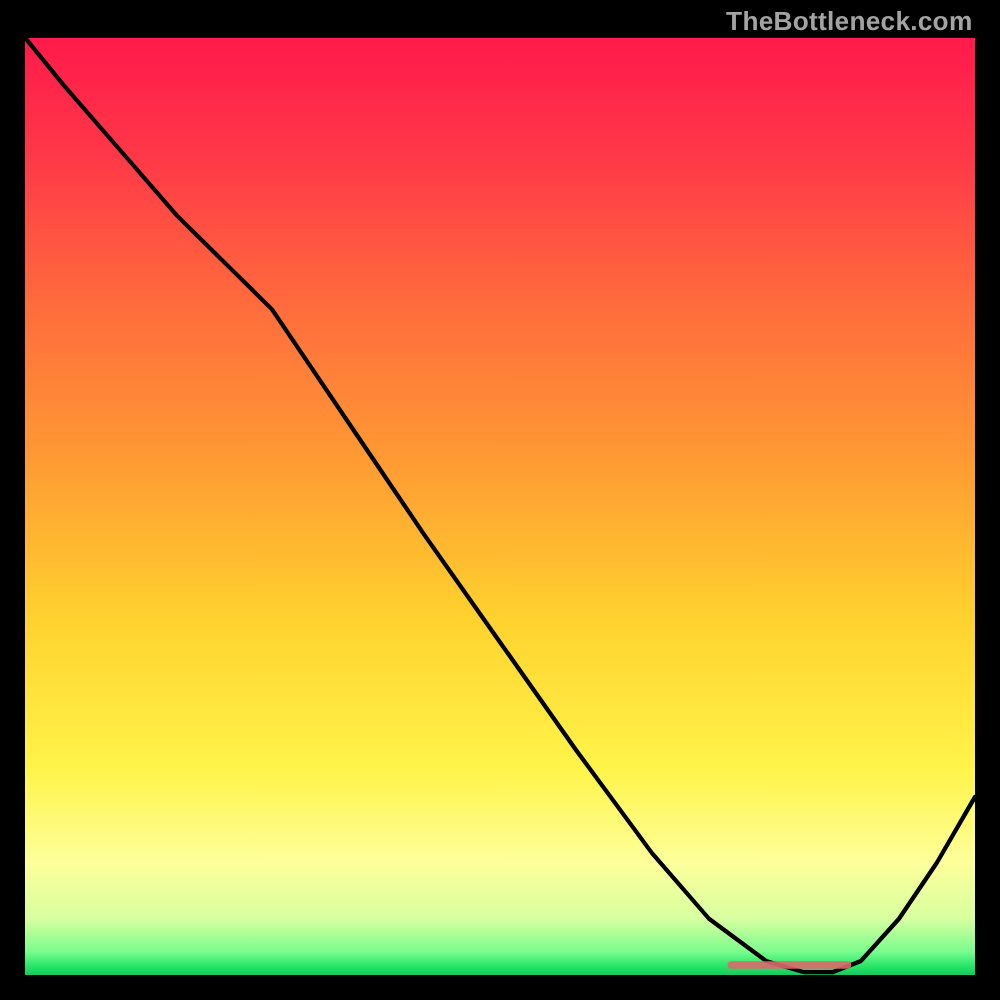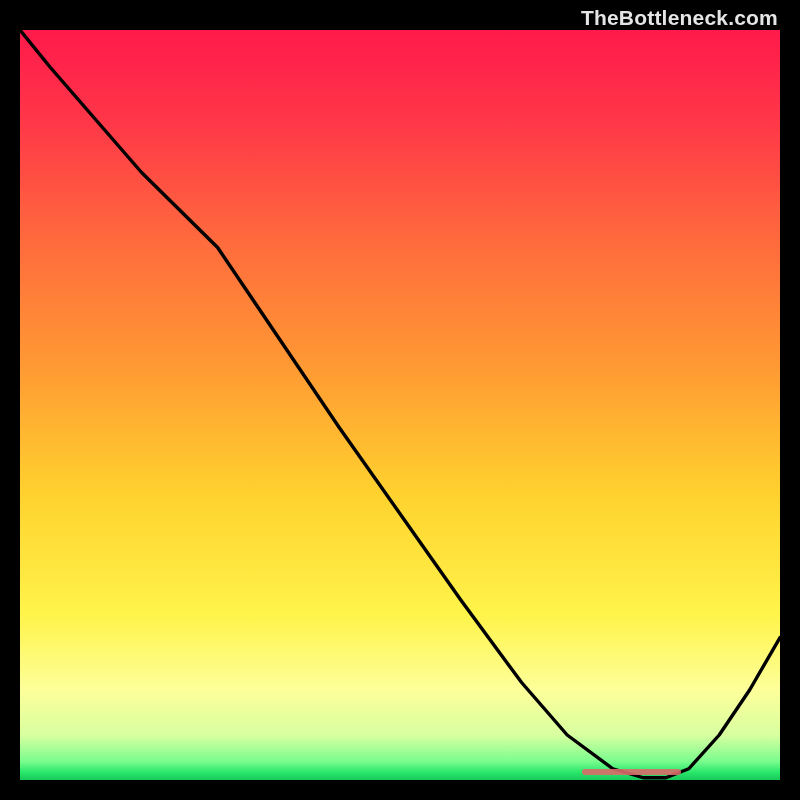--- a/index.html
+++ b/index.html
@@ -40,21 +40,21 @@
     top: 0;
     width: 100%;
     height: 100%;
   }
   .watermark {
     position: absolute;
     top: 6px;
     right: 22px;
     font-size: 21px;
     font-weight: bold;
-    color: #e5e5e5;
+    color: #a3a3a3;
     letter-spacing: 0.2px;
   }
   .marker {
     position: absolute;
     height: 6px;
     border-radius: 3px;
     background: #d96a6a;
     opacity: 0.9;
   }
 </style>

